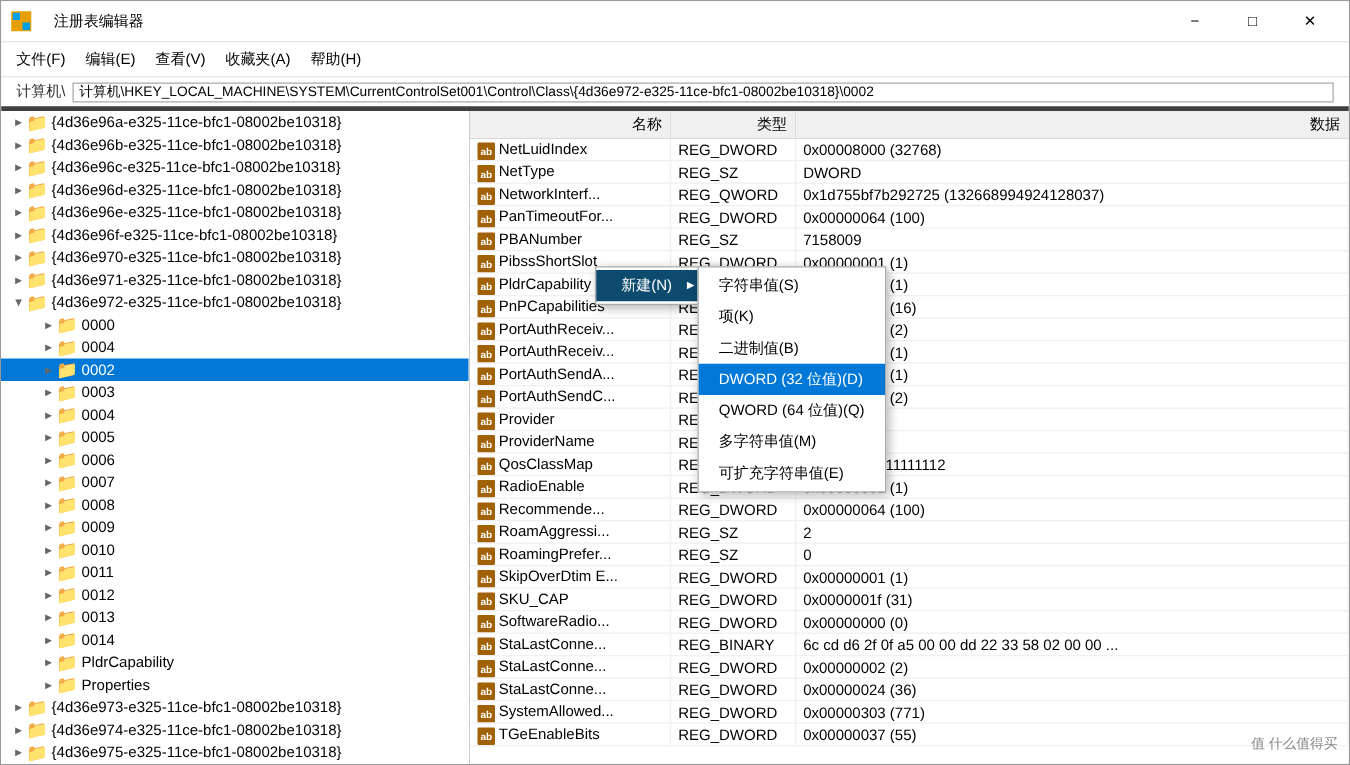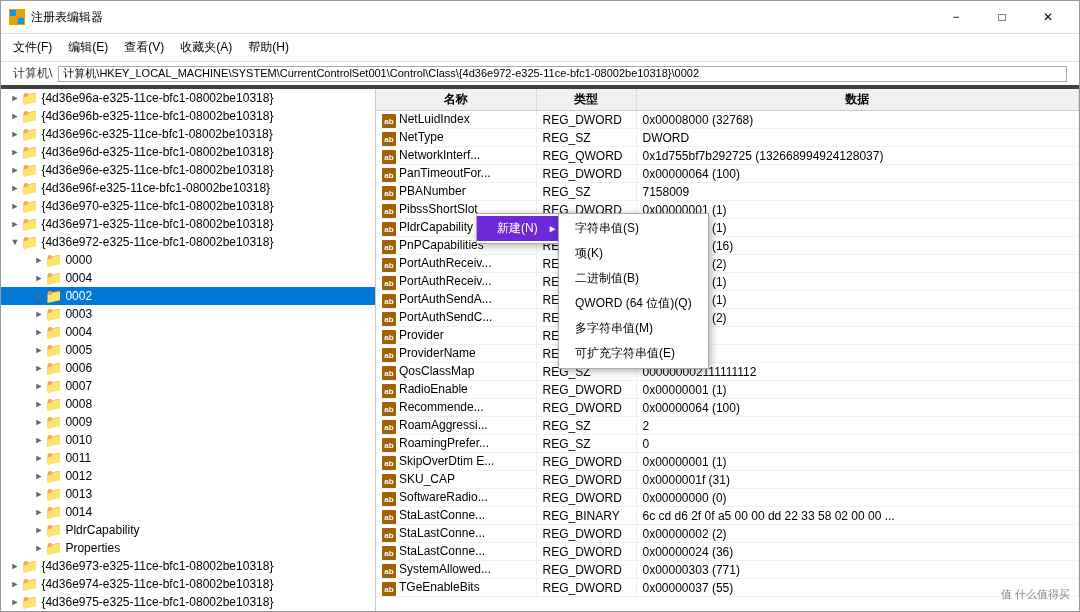--- a/index.html
+++ b/index.html
@@ -1,21 +1,21 @@
 <!DOCTYPE html>
 <html><head>
   <meta charset="utf-8">
   <style>
     * { box-sizing: border-box; margin: 0; padding: 0; font-family: 'Microsoft YaHei', SimSun, Arial, sans-serif; font-size: 12px; }
     body { background: #f0f0f0; width: 1080px; height: 612px; overflow: hidden; }
     
     .window { width: 1080px; height: 612px; background: #fff; border: 1px solid #999; display: flex; flex-direction: column; }
     
     .title-bar { background: #fff; display: flex; align-items: center; justify-content: space-between; padding: 6px 8px; border-bottom: 1px solid #ddd; min-height: 32px; }
-    .title-bar-left { display: flex; align-items: center; gap: 6px; }
+    .title-bar-left { display: flex; align-items: center; gap: 18px; }
     .title-bar-icon { width: 16px; height: 16px; background: #e8a000; display: flex; align-items: center; justify-content: center; font-size: 10px; }
     .title-bar-text { font-size: 12px; color: #000; }
     .title-bar-controls { display: flex; gap: 0; }
     .title-bar-btn { width: 46px; height: 20px; display: flex; align-items: center; justify-content: center; cursor: pointer; font-size: 12px; background: transparent; border: none; }
     
     .menu-bar { display: flex; align-items: center; padding: 2px 4px; border-bottom: 1px solid #ddd; background: #fff; }
     .menu-item { padding: 3px 8px; cursor: pointer; font-size: 12px; }
     
     .address-bar { display: flex; align-items: center; padding: 3px 12px; border-bottom: 4px solid #404040; background: #fff; min-height: 24px; }
     .address-label { color: #333; margin-right: 6px; white-space: nowrap; font-size: 12px; }
@@ -29,31 +29,31 @@
     .tree-item.selected { background: #0078d7; color: #fff; }
     .tree-item.selected .item-text { color: #fff; }
     .tree-arrow { width: 12px; height: 12px; display: inline-flex; align-items: center; justify-content: center; font-size: 9px; cursor: pointer; color: #666; }
     .item-text { font-size: 12px; color: #000; }
     
     
     .right-panel { flex: 1; display: flex; flex-direction: column; overflow: hidden; background: #fff; }
     
     .reg-table { flex: 1; overflow-y: auto; overflow-x: hidden; }
     .reg-table table { width: 100%; border-collapse: collapse; }
-    .reg-table th { background: #f0f0f0; border-bottom: 1px solid #ccc; border-right: 1px solid #ddd; padding: 2px 6px; text-align: center; font-weight: bold; font-size: 12px; position: sticky; top: 0; z-index: 1; min-height: 20px; }
+    .reg-table th { background: #f0f0f0; border-bottom: 1px solid #ccc; border-right: 1px solid #ddd; padding: 2px 6px; text-align: right; font-weight: normal; font-size: 12px; position: sticky; top: 0; z-index: 1; min-height: 20px; }
     .reg-table td { border-bottom: 1px solid #f0f0f0; border-right: 1px solid #f0f0f0; padding: 1px 6px; font-size: 12px; white-space: nowrap; overflow: hidden; text-overflow: ellipsis; max-width: 0; height: 18px; }
     .reg-icon { display: inline-block; width: 14px; height: 14px; margin-right: 3px; vertical-align: middle; }
     .reg-icon-ab { background: #a16207; color: #fff; font-size: 8px; font-weight: bold; display: inline-flex; align-items: center; justify-content: center; border-radius: 1px; width: 14px; height: 14px; }
     
     .col-name { width: 160px; }
     .col-type { width: 100px; }
     .col-data { width: auto; }
     .context-menu { position: absolute; top: 210px; left: 480px; background: #fff; border: 1px solid #aaa; box-shadow: 2px 2px 8px rgba(0,0,0,0.3); z-index: 100; min-width: 80px; padding: 2px 0; }
     .context-menu-item { padding: 4px 20px; cursor: pointer; white-space: nowrap; font-size: 12px; display: flex; align-items: center; justify-content: space-between; }
-    .context-menu-item.highlighted { background: #6d28d9; color: #fff; }
+    .context-menu-item.highlighted { background: #0c4a6e; color: #fff; }
     .submenu-arrow { font-size: 10px; margin-left: 10px; }
     
     .submenu { position: absolute; top: 210px; left: 560px; background: #fff; border: 1px solid #aaa; box-shadow: 2px 2px 8px rgba(0,0,0,0.3); z-index: 101; min-width: 130px; padding: 2px 0; }
     .submenu-item { padding: 4px 16px; cursor: pointer; white-space: nowrap; font-size: 12px; }
     .submenu-item.highlighted { background: #0078d7; color: #fff; }
     
     
     ::-webkit-scrollbar { width: 14px; height: 14px; }
     ::-webkit-scrollbar-track { background: #f0f0f0; }
     ::-webkit-scrollbar-thumb { background: #c0c0c0; border: 1px solid #aaa; }
@@ -442,20 +442,21 @@
           <span>新建(N)</span>
           <span class="submenu-arrow">►</span>
         </div>
       </div>
 
       <div class="submenu" style="top:213px; left:558px;">
         <div id="submenu-container">
             <div class="submenu-item">字符串值(S)</div>
             <div class="submenu-item">项(K)</div>
             <div class="submenu-item">二进制值(B)</div>
+            <div class="submenu-item highlighted">DWORD (32 位值)(D)</div>
             <div class="submenu-item">QWORD (64 位值)(Q)</div>
             <div class="submenu-item">多字符串值(M)</div>
             <div class="submenu-item">可扩充字符串值(E)</div>
           </div>
       </div>
     </div>
 
   </div>
 
 </div>

